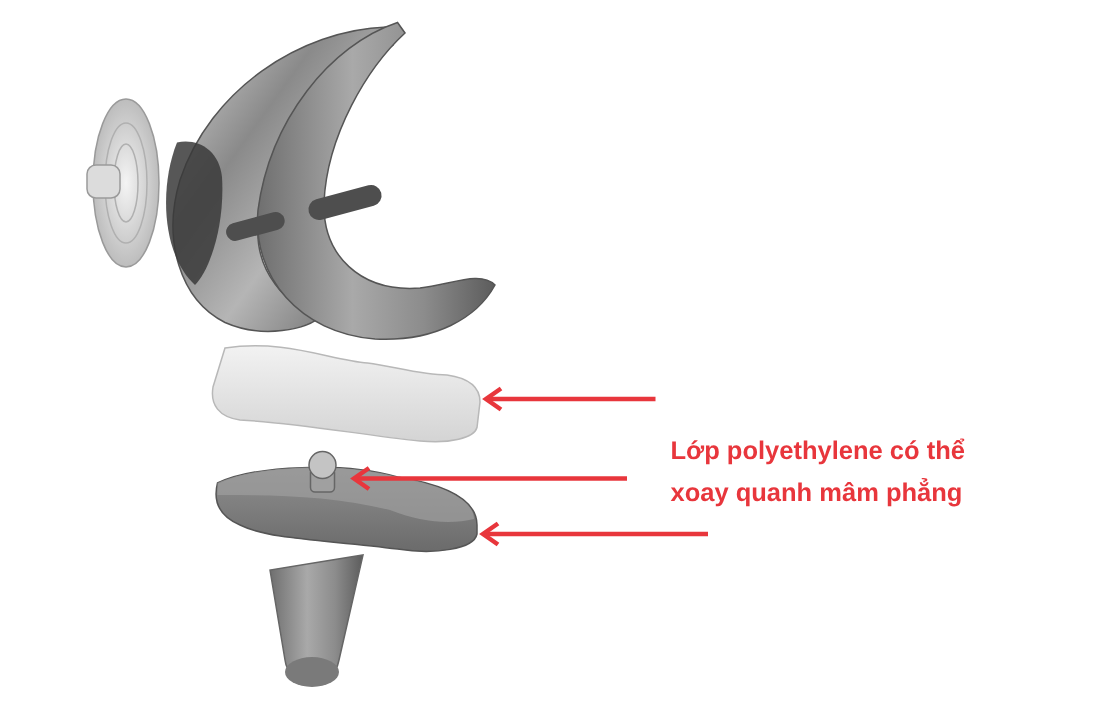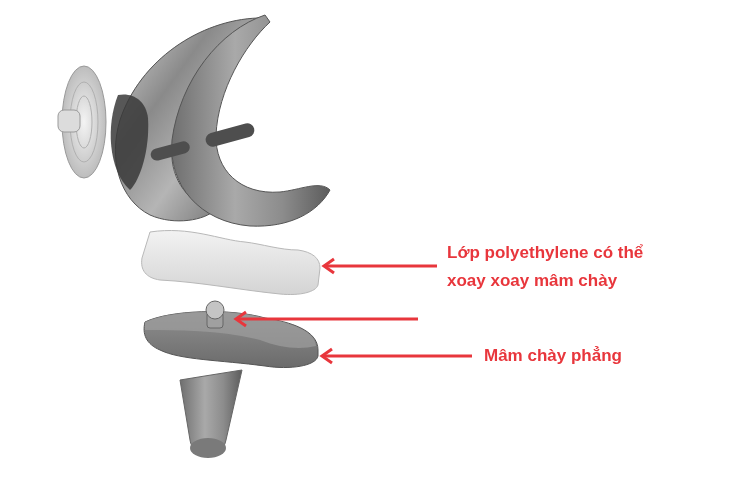--- a/index.html
+++ b/index.html
@@ -1,18 +1,18 @@
 <!DOCTYPE html>
 <html><head>
 <meta charset="utf-8">
 <style>
   html, body { margin:0; padding:0; background:#ffffff; }
   body { width:730px; height:480px; position:relative; overflow:hidden; font-family:"Liberation Sans", sans-serif; }
   .canvas { position:absolute; left:0; top:0; width:730px; height:480px; }
-  .label { position:absolute; color:var(--accent); font-weight:bold; font-size:17px; line-height:26px; white-space:nowrap; }
+  .label { position:absolute; color:var(--accent); font-weight:bold; font-size:17px; line-height:26px; white-space:nowrap;margin-top:48px; }
   svg { position:absolute; left:0; top:0; }
 </style>
 </head>
 <body>
 
 <div class="canvas" style="--accent:#e8363c;">
   <svg width="730" height="480" viewBox="0 0 730 480">
     <defs>
       <linearGradient id="metal" x1="0" y1="0" x2="1" y2="1">
         <stop offset="0" stop-color="#d9d9d9"></stop>
@@ -85,16 +85,15 @@
       <polyline points="246,312 236,319 246,326" fill="none" stroke="#e8363c" stroke-width="3"></polyline>
     </g>
     <g>
       <line x1="472" y1="356" x2="324" y2="356" stroke="#e8363c" stroke-width="3"></line>
       <polyline points="332,349 322,356 332,363" fill="none" stroke="#e8363c" stroke-width="3"></polyline>
     </g>
   </svg>
 
   <div class="label" style="left:447px; top:240px;">
     <div>Lớp polyethylene có thể</div>
-    <div style="margin-top:2px;">xoay xoay mâm chày</div>
+    <div style="margin-top:2px;">xoay quanh mâm phẳng</div>
   </div>
-  <div class="label" style="left:484px; top:343px;">Mâm chày phẳng</div>
 </div>
 
 </body></html>

